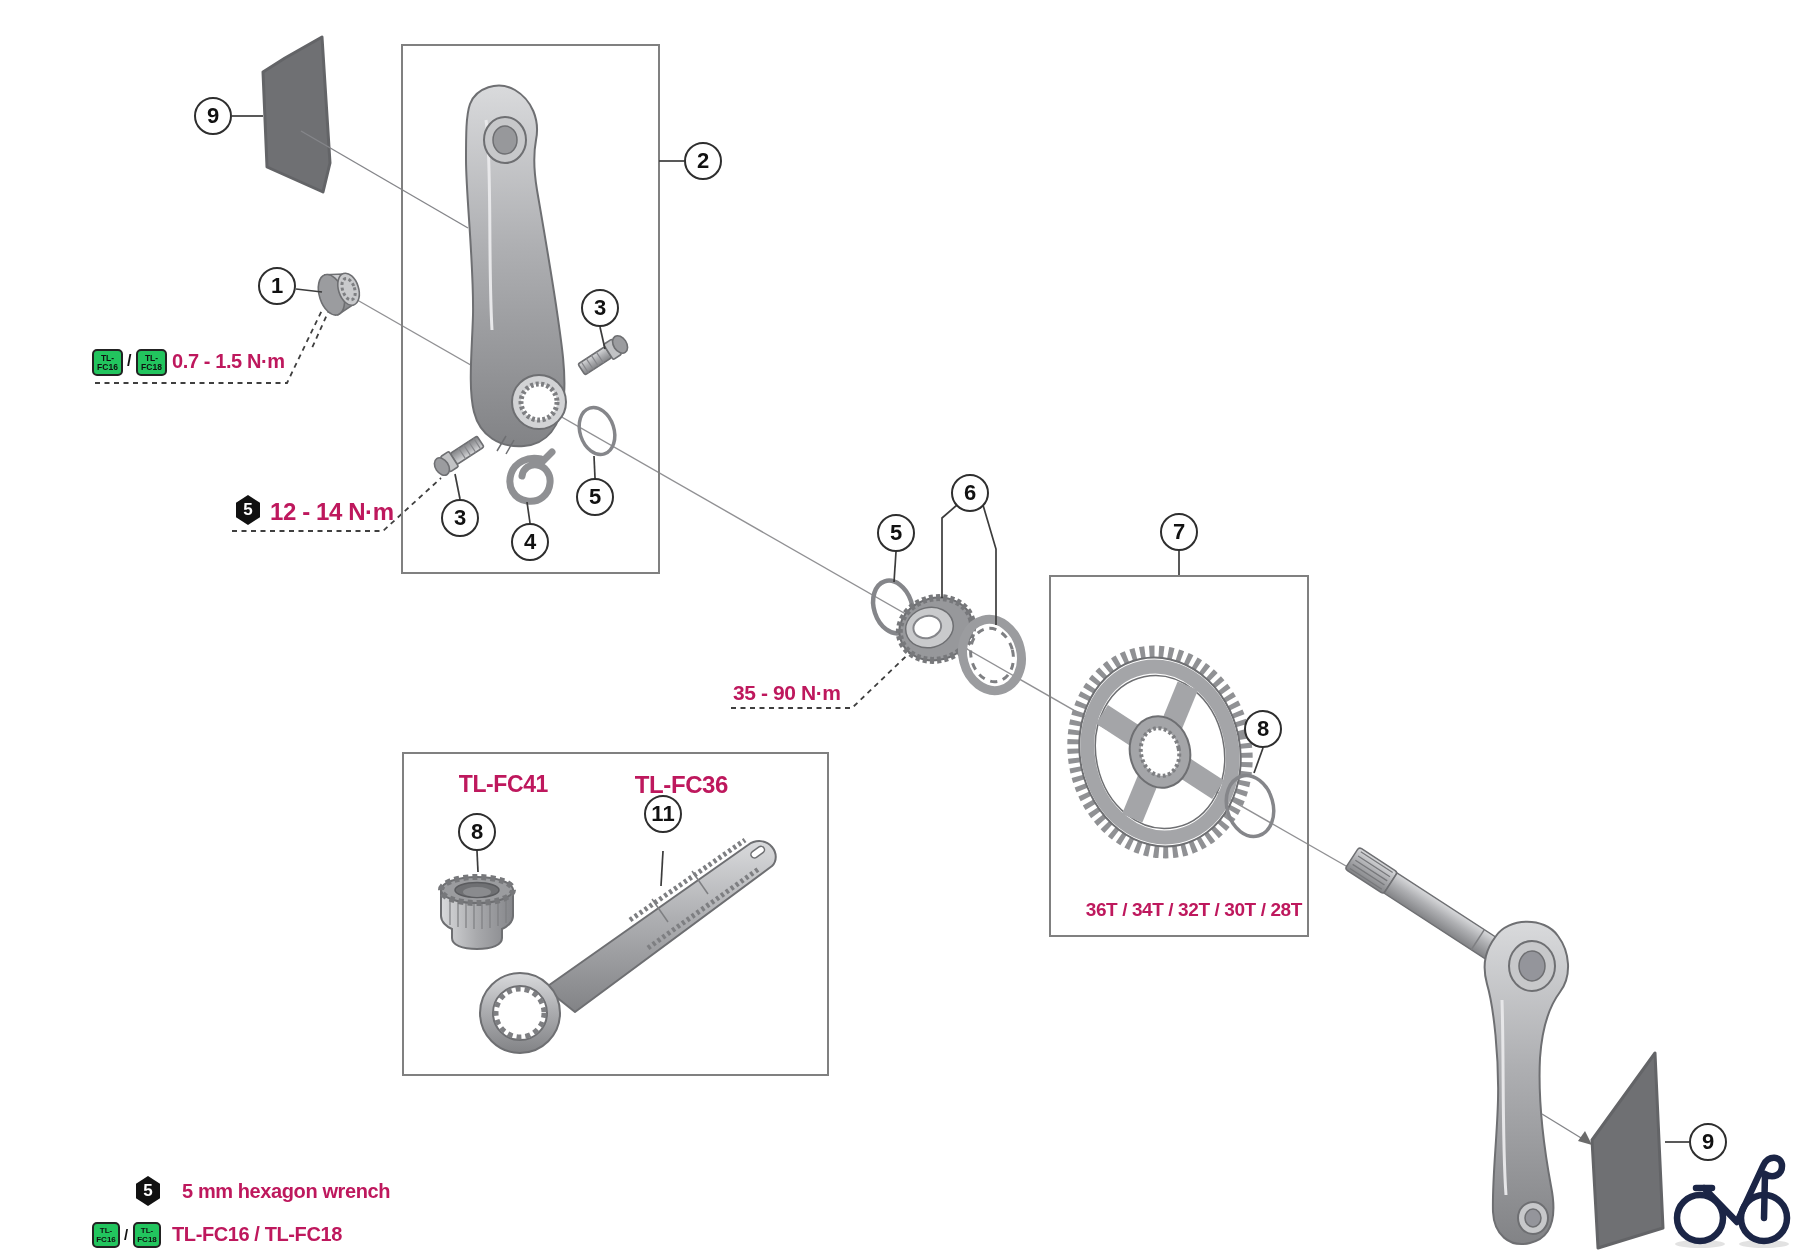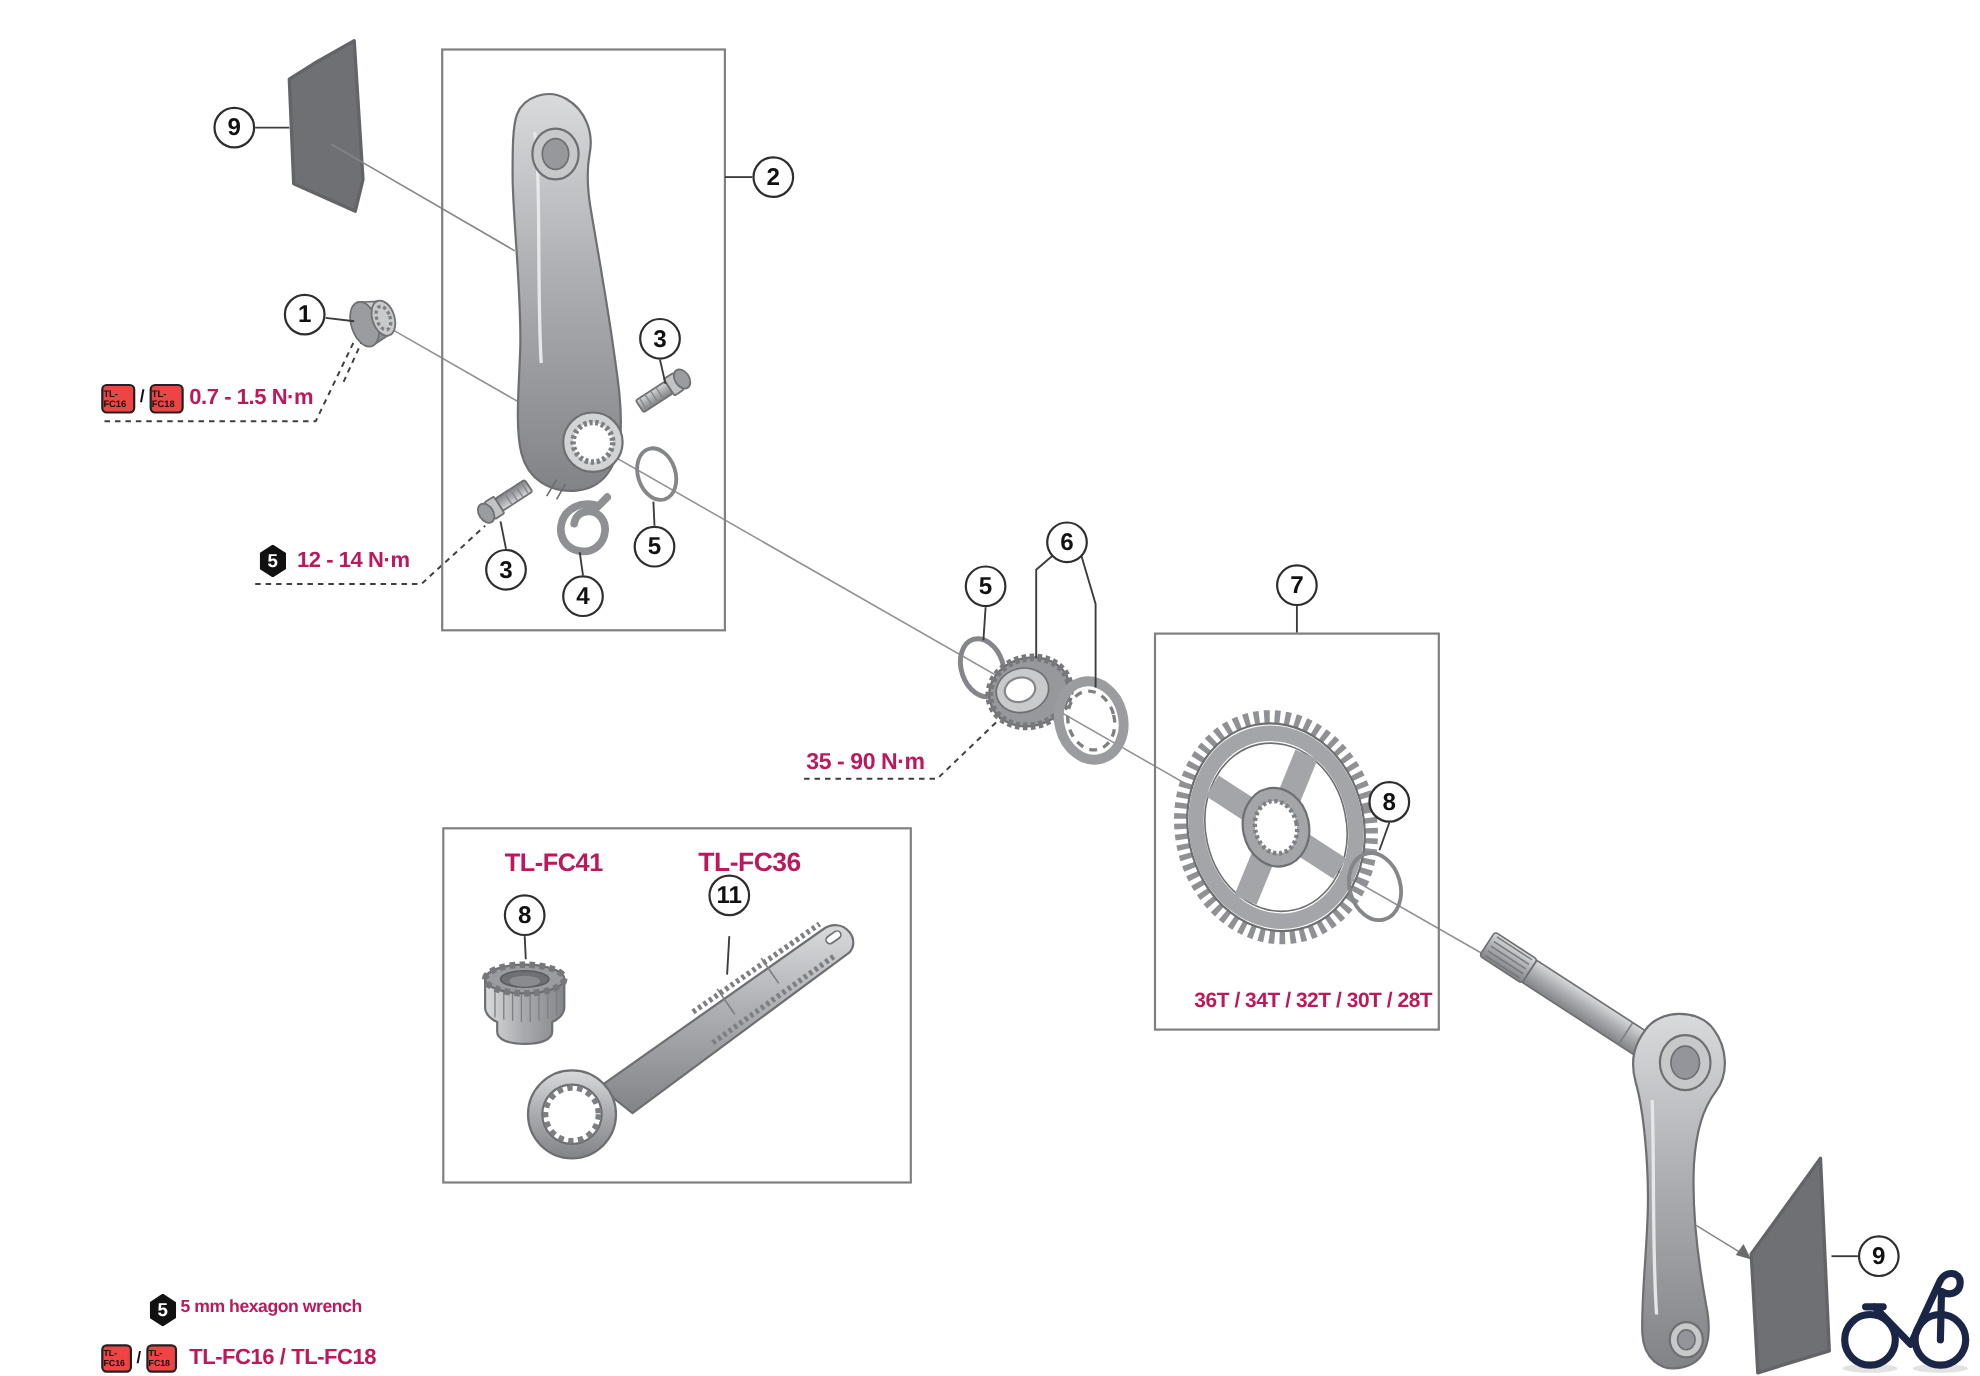--- a/index.html
+++ b/index.html
@@ -6,22 +6,22 @@
   .stage{position:relative;width:1800px;height:1251px;background:#fff;
          font-family:"Liberation Sans",sans-serif;overflow:hidden;}
   .artlayer{position:absolute;left:0;top:0;width:1800px;height:1251px;}
   .callout{position:absolute;width:38px;height:38px;border:2.5px solid #2e2e2e;border-radius:50%;
            background:#fff;display:flex;align-items:center;justify-content:center;
            font-weight:bold;font-size:22px;color:#111;box-sizing:border-box;z-index:5;}
   .lbl{position:absolute;font-weight:bold;color:#be185d;white-space:nowrap;letter-spacing:-0.4px;z-index:4;}
   .hexbadge{position:absolute;background:#111;color:#fff;display:flex;align-items:center;justify-content:center;
             font-weight:bold;clip-path:polygon(50% 0,100% 26%,100% 74%,50% 100%,0 74%,0 26%);
             z-index:4;box-sizing:border-box;}
-  .chip{position:absolute;border:2px solid #222;border-radius:5px;background:#ef4444;
-        display:flex;flex-direction:column;align-items:flex-start;justify-content:center;
+  .chip{position:absolute;border:2px solid #222;border-radius:5px;background:#22c55e;
+        display:flex;flex-direction:column;align-items:center;justify-content:center;
         font-weight:bold;color:#111;box-sizing:border-box;z-index:4;line-height:9px;font-size:8.5px;}
   .slash{position:absolute;font-weight:bold;color:#111;z-index:4;}
   .ctr{text-align:right;}
 </style>
 </head>
 <body>
 
 <div class="stage">
 
   <svg class="artlayer" viewBox="0 0 1800 1251">
@@ -237,31 +237,31 @@
     <span>FC16</span>
   </div>
   <div class="slash" style="left:127px;top:352px;font-size:16px;">/</div>
   <div class="chip" style="left:136px;top:349px;width:31px;height:27px;">
     <span>TL-</span>
     <span>FC18</span>
   </div>
   <div class="lbl" style="left:172px;top:350px;font-size:20px;">0.7 - 1.5 N·m</div>
 
   <div class="hexbadge" style="left:236px;top:495px;width:24px;height:30px;font-size:17px;">5</div>
-  <div class="lbl" style="left:270px;top:498px;font-size:20px;">12 - 14 N·m</div>
+  <div class="lbl" style="left:270px;top:498px;font-size:24px;">12 - 14 N·m</div>
 
   <div class="lbl" style="left:733px;top:681px;font-size:21px;">35 - 90 N·m</div>
 
   <div class="lbl ctr" style="left:1056px;top:899px;width:246px;font-size:19px;">36T / 34T / 32T / 30T / 28T</div>
 
   <div class="lbl ctr" style="left:406px;top:771px;width:142px;font-size:23px;">TL-FC41</div>
   <div class="lbl ctr" style="left:586px;top:771px;width:142px;font-size:24px;">TL-FC36</div>
 
   <div class="hexbadge" style="left:136px;top:1176px;width:24px;height:30px;font-size:17px;">5</div>
-  <div class="lbl" style="left:164px;top:1180px;font-size:16px;">5 mm hexagon wrench</div>
+  <div class="lbl" style="left:182px;top:1180px;font-size:20px;">5 mm hexagon wrench</div>
 
   <div class="chip" style="left:92px;top:1222px;width:28px;height:26px;font-size:8px;">
     <span>TL-</span>
     <span>FC16</span>
   </div>
   <div class="slash" style="left:124px;top:1226px;font-size:15px;">/</div>
   <div class="chip" style="left:133px;top:1222px;width:28px;height:26px;font-size:8px;">
     <span>TL-</span>
     <span>FC18</span>
   </div>

